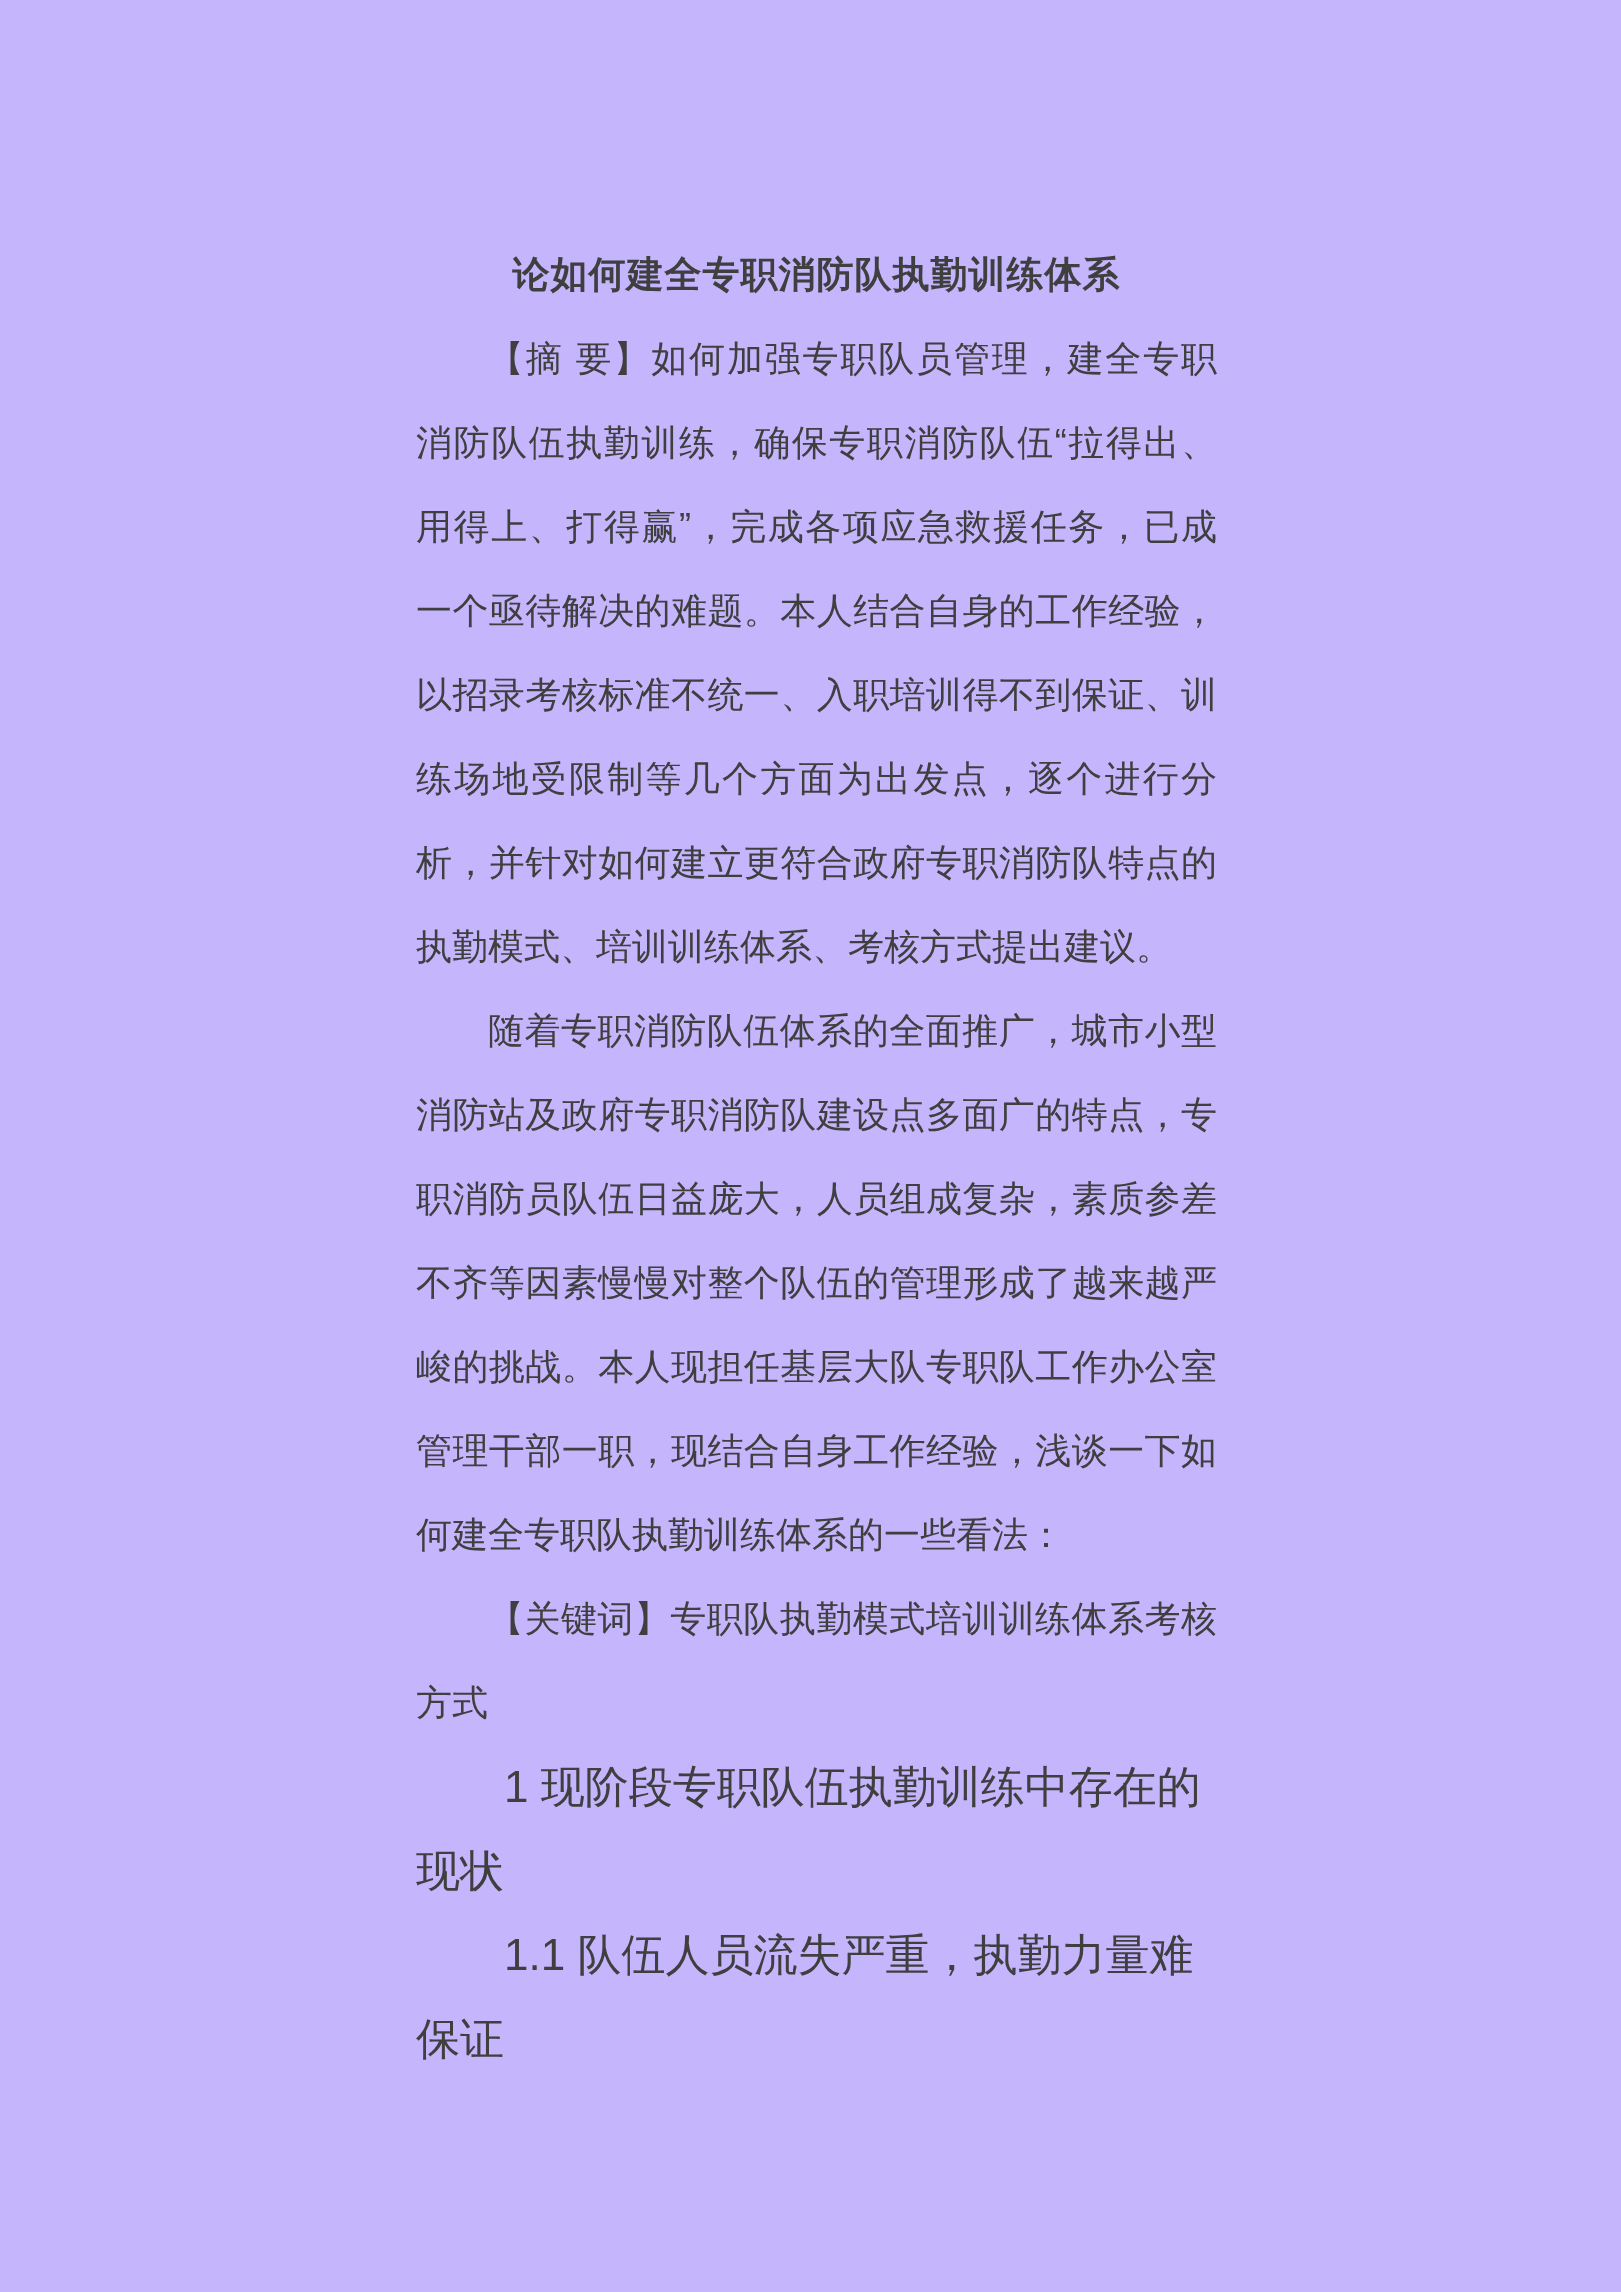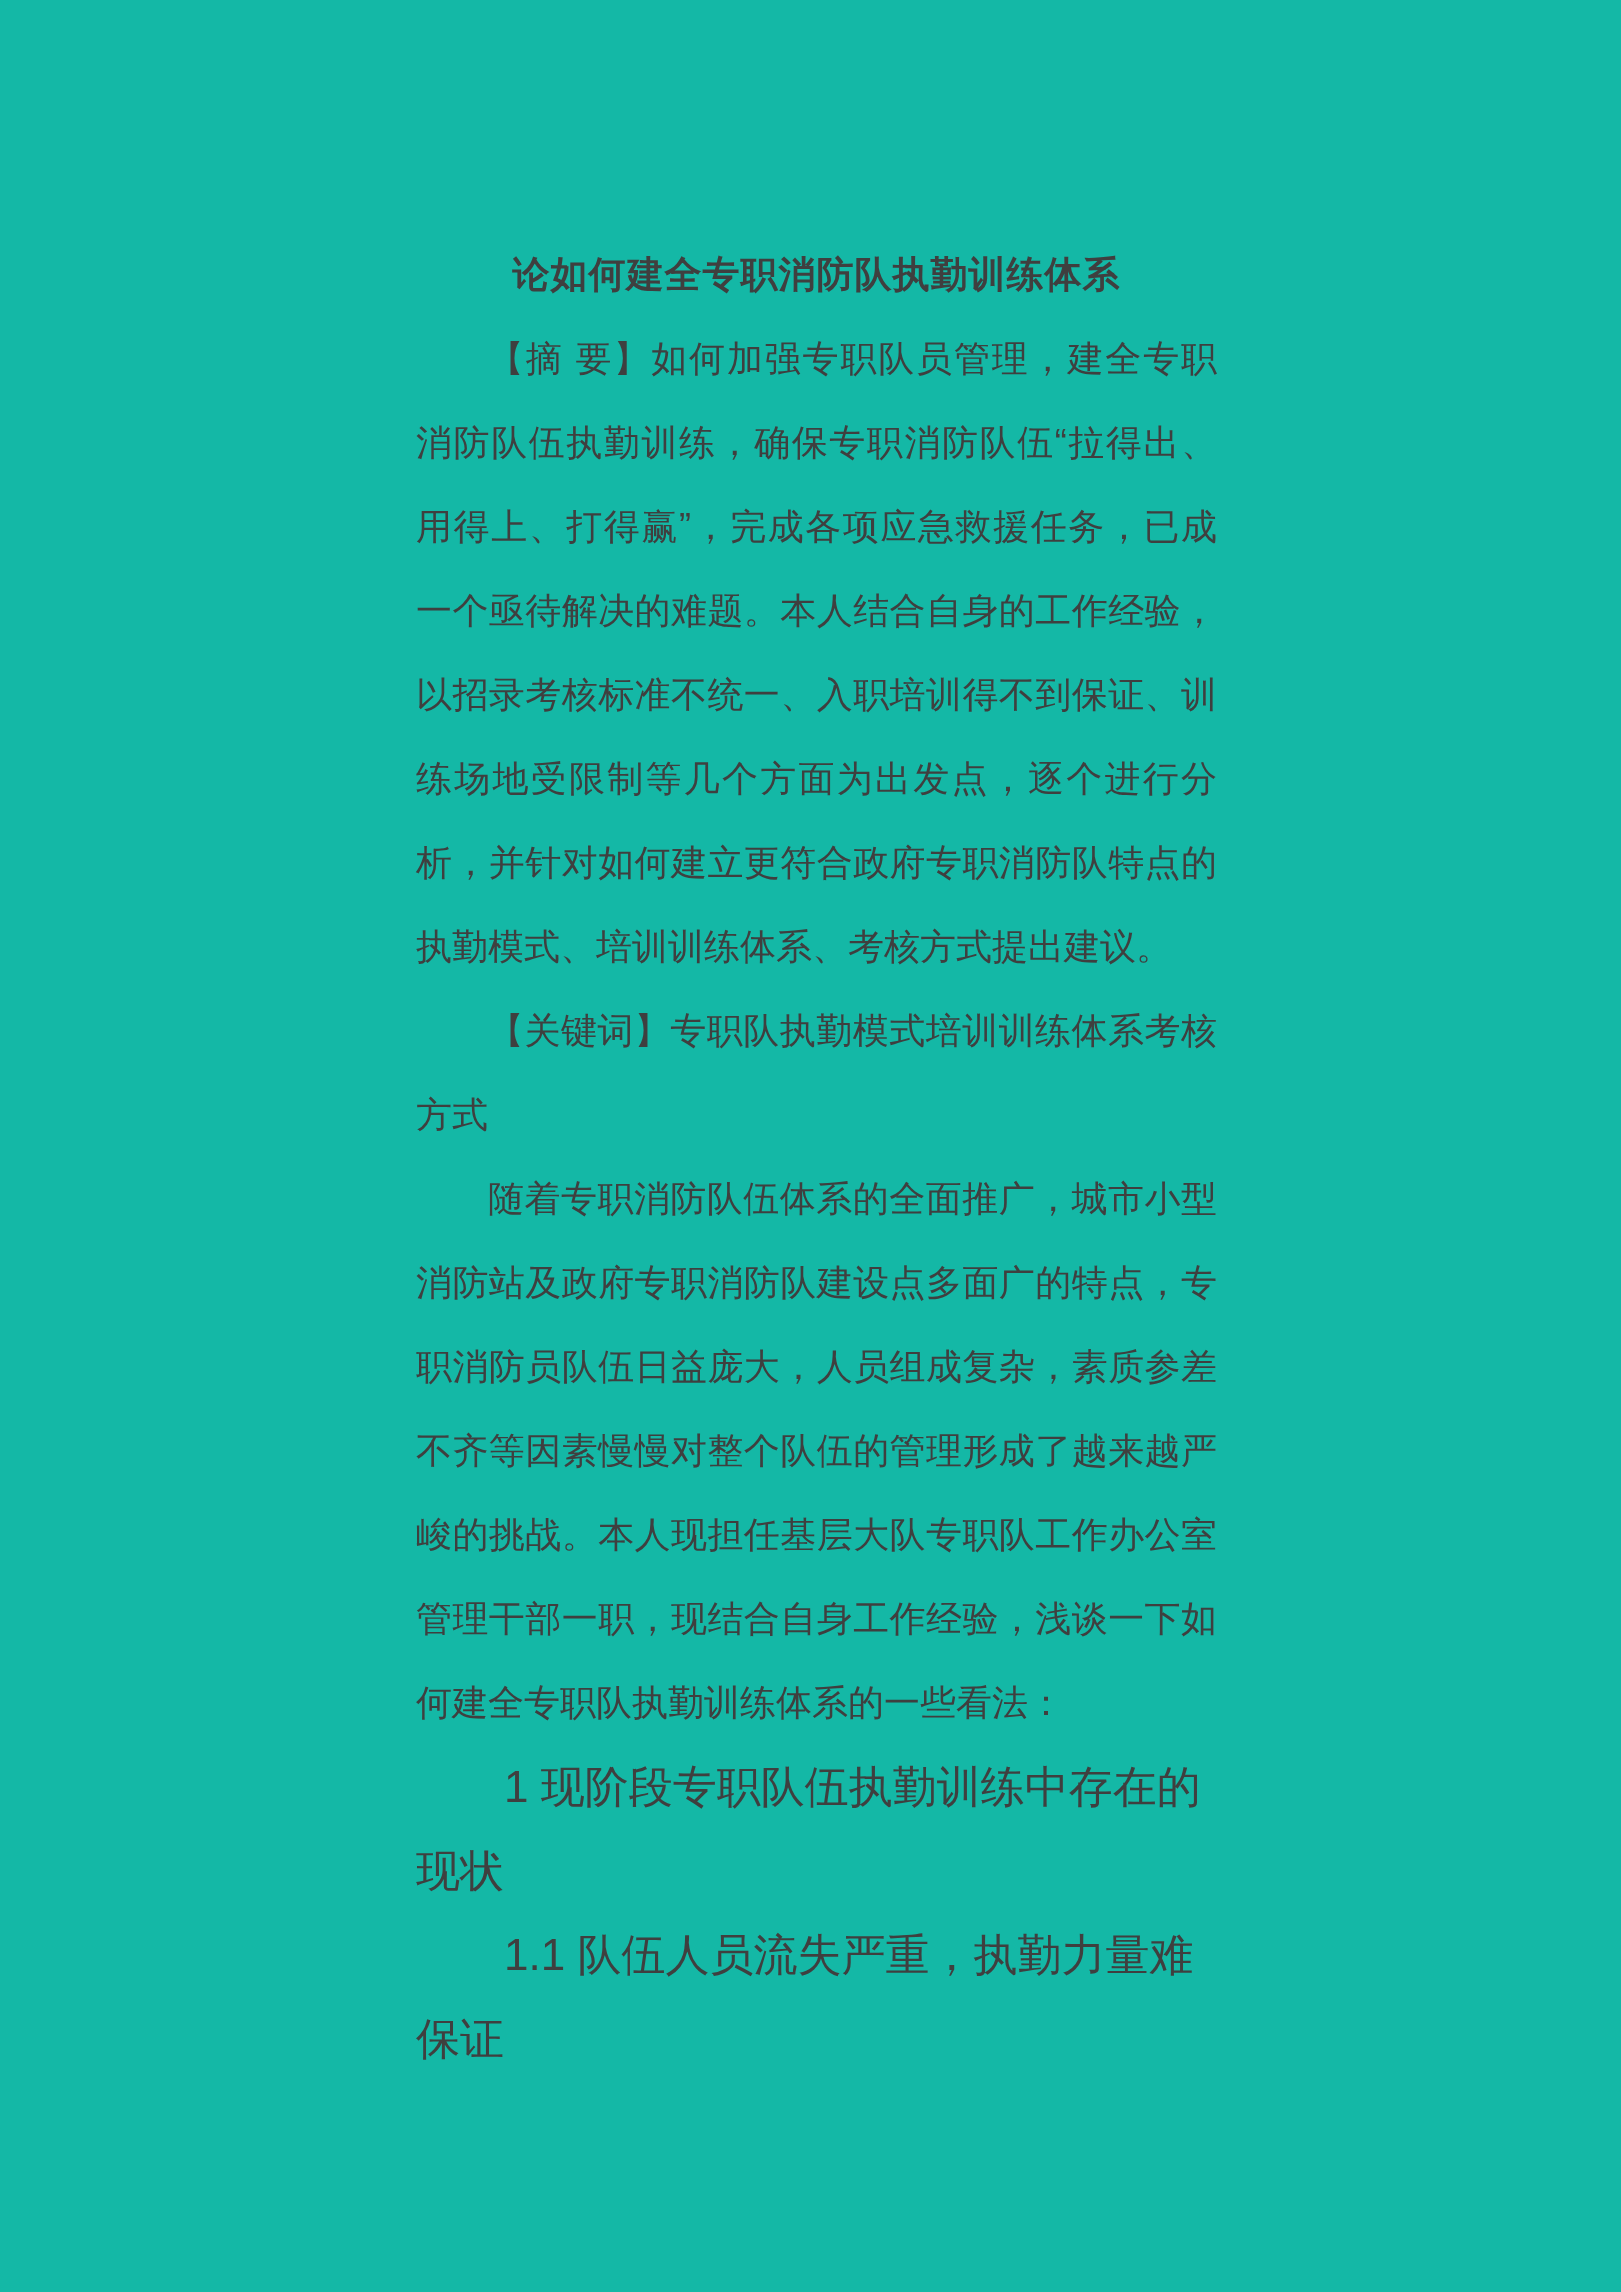--- a/index.html
+++ b/index.html
@@ -4,21 +4,21 @@
   <style>
     html, body {
       margin: 0;
       padding: 0;
       background: #ffffff;
     }
     .page {
       position: relative;
       width: 1621px;
       height: 2293px;
-      background: #14b8a6;
+      background: #c4b5fd;
       box-sizing: border-box;
       padding: 233px 404px 0 416px;
       font-family: "Liberation Sans", "DejaVu Sans", sans-serif;
       color: #3f3f3f;
       overflow: hidden;
     }
     .doc-title {
       font-size: 37px;
       font-weight: 700;
       text-align: center;
@@ -45,21 +45,21 @@
     }
   </style>
 </head>
 <body>
 
 <div class="page">
   <h1 class="doc-title">论如何建全专职消防队执勤训练体系</h1>
 
   <p class="para">【摘 要】如何加强专职队员管理，建全专职消防队伍执勤训练，确保专职消防队伍“拉得出、用得上、打得赢”，完成各项应急救援任务，已成一个亟待解决的难题。本人结合自身的工作经验，以招录考核标准不统一、入职培训得不到保证、训练场地受限制等几个方面为出发点，逐个进行分析，并针对如何建立更符合政府专职消防队特点的执勤模式、培训训练体系、考核方式提出建议。</p>
 
+  <p class="para">随着专职消防队伍体系的全面推广，城市小型消防站及政府专职消防队建设点多面广的特点，专职消防员队伍日益庞大，人员组成复杂，素质参差不齐等因素慢慢对整个队伍的管理形成了越来越严峻的挑战。本人现担任基层大队专职队工作办公室管理干部一职，现结合自身工作经验，浅谈一下如何建全专职队执勤训练体系的一些看法：</p>
+
   <p class="para">【关键词】专职队执勤模式培训训练体系考核方式</p>
-
-  <p class="para">随着专职消防队伍体系的全面推广，城市小型消防站及政府专职消防队建设点多面广的特点，专职消防员队伍日益庞大，人员组成复杂，素质参差不齐等因素慢慢对整个队伍的管理形成了越来越严峻的挑战。本人现担任基层大队专职队工作办公室管理干部一职，现结合自身工作经验，浅谈一下如何建全专职队执勤训练体系的一些看法：</p>
 
   <p class="heading">1 现阶段专职队伍执勤训练中存在的现状</p>
 
   <p class="heading">1.1 队伍人员流失严重，执勤力量难保证</p>
 </div>
 
 
 </body></html>

